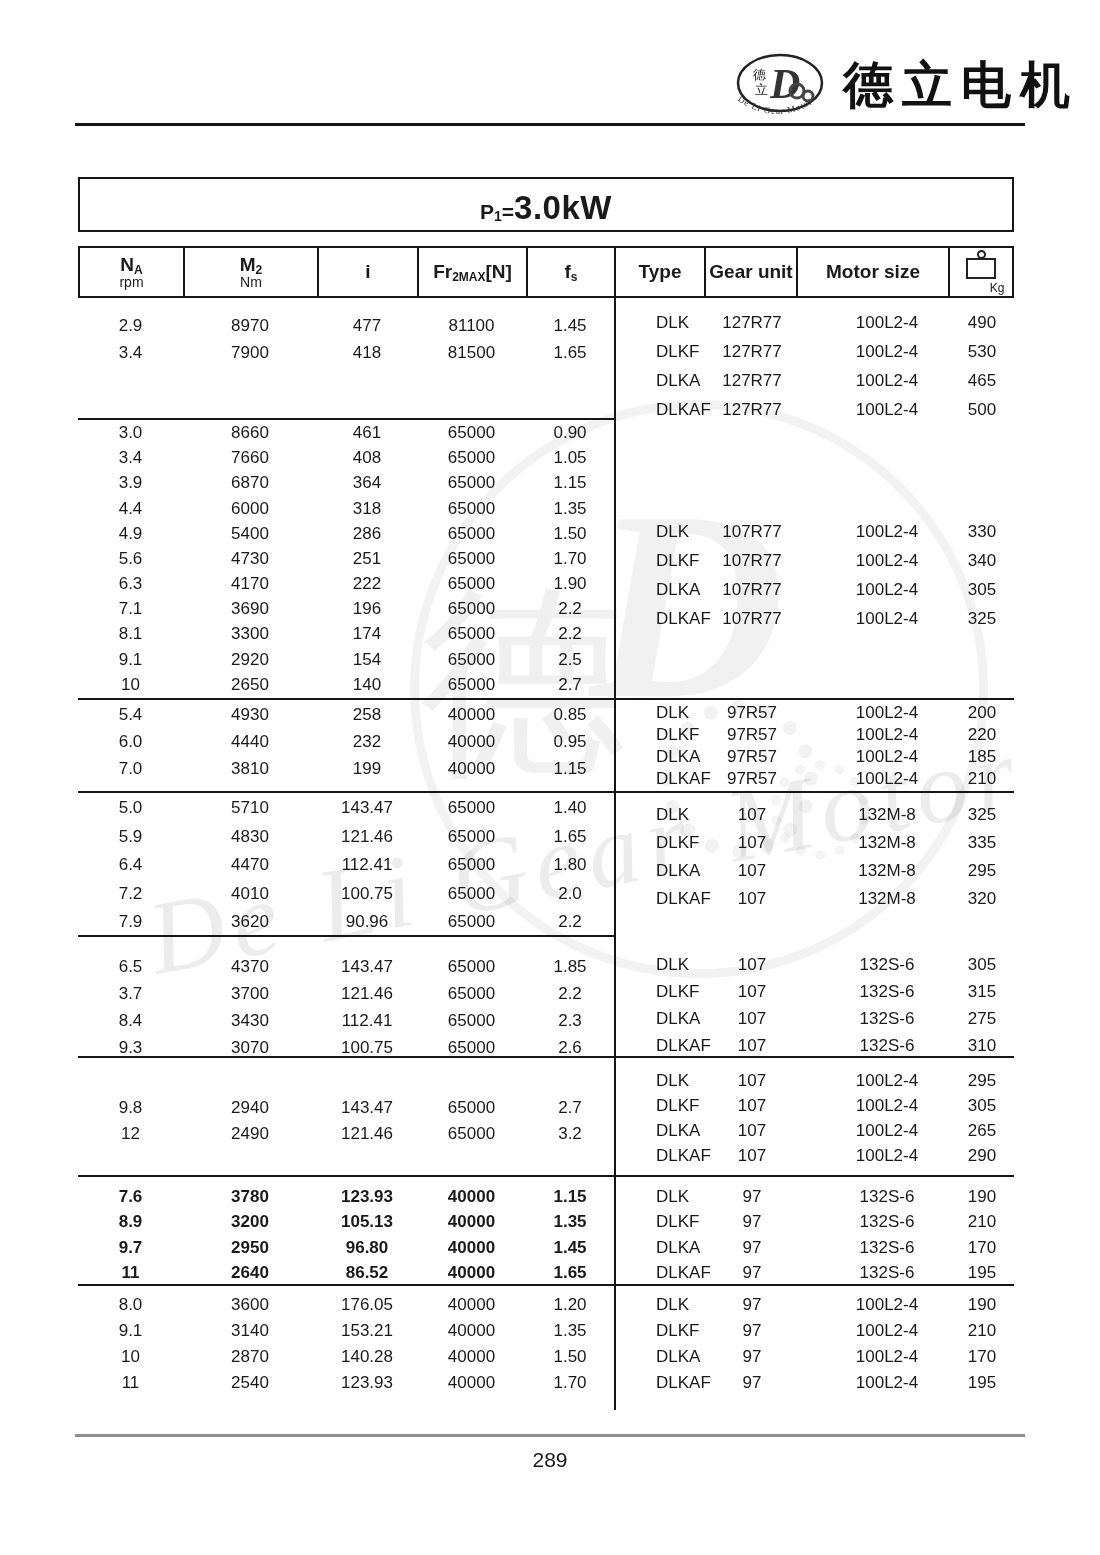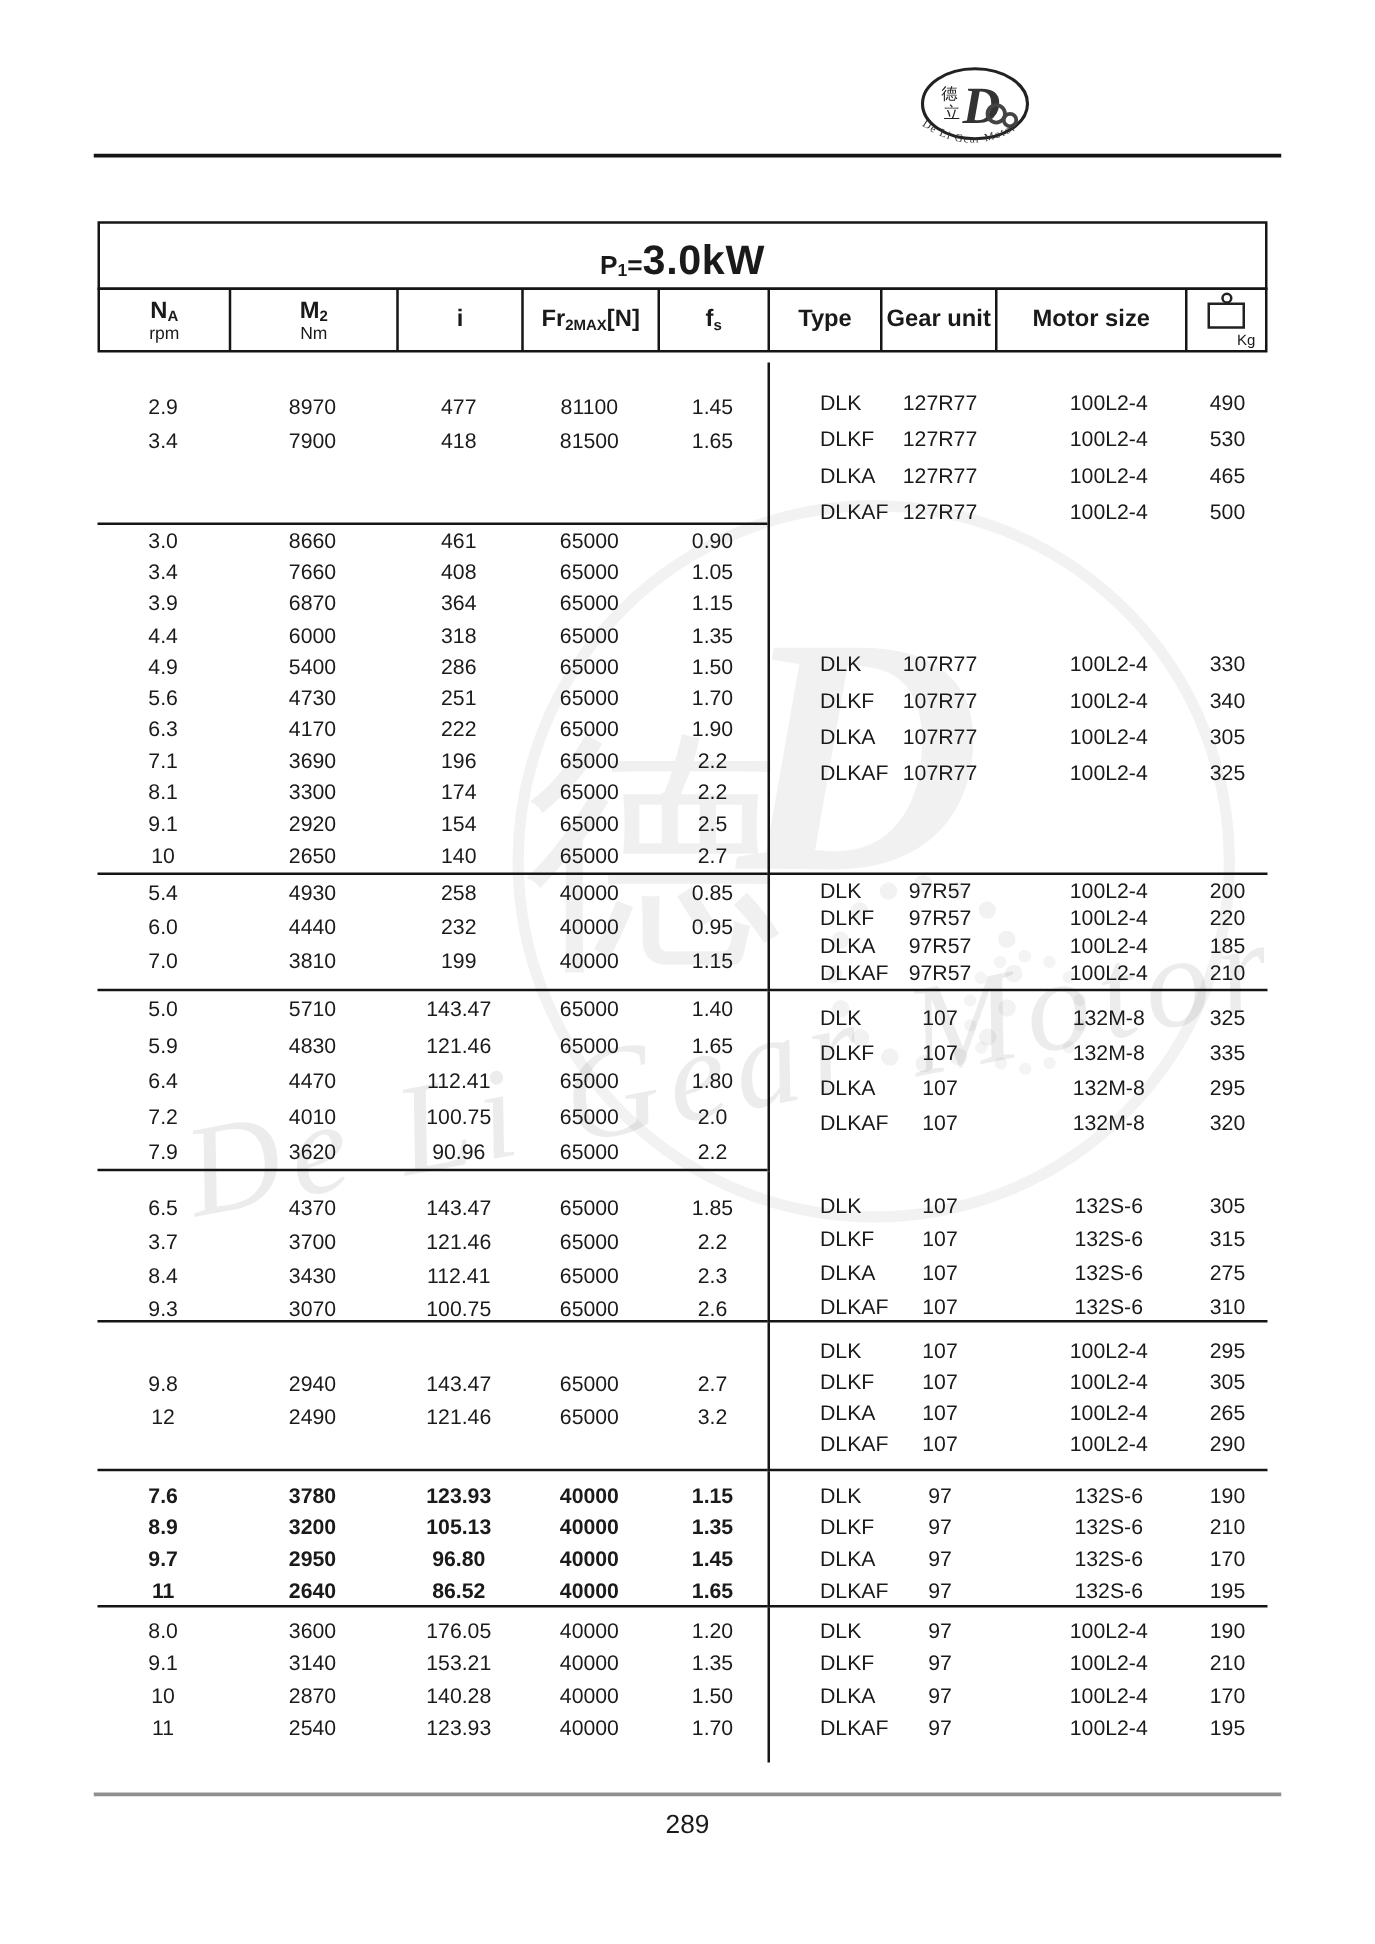--- a/index.html
+++ b/index.html
@@ -33,21 +33,21 @@
   
   .title-box{position:absolute;left:78px;top:177px;width:936px;height:55px;
              border:2px solid #151515;box-sizing:border-box;z-index:1;background:transparent;
              display:flex;align-items:baseline;justify-content:center;font-weight:bold;
              padding-top:10px;}
   .t-pre{font-size:21px;}
   .t-sub{font-size:14px;position:relative;top:2px;}
   .t-big{font-size:33px;letter-spacing:0.5px;text-align:center;}
 
   
-  .thead{position:absolute;left:78px;top:230px;width:936px;height:52px;z-index:1;
+  .thead{position:absolute;left:78px;top:246px;width:936px;height:52px;z-index:1;
          border:2px solid #151515;box-sizing:border-box;display:grid;
          grid-template-columns:105px 134px 100px 109px 88px 90px 92px 152px 1fr;}
   .th{border-right:2px solid #151515;display:flex;flex-direction:column;
       align-items:center;justify-content:center;line-height:1.12;}
   .th:last-child{border-right:none;}
   .th-main{font-size:19px;font-weight:bold;}
   .th-main .sub{font-size:12px;font-weight:bold;position:relative;top:3px;}
   .th-unit{font-size:14px;}
   .th-kg{font-size:12px;margin-top:3px;margin-left:32px;}
   .weight-icon{position:relative;width:26px;height:17px;border:2px solid #222;margin-top:9px;
@@ -96,20 +96,21 @@
       <text x="29" y="48" font-size="13" font-family="Liberation Serif, serif" fill="#222">立</text>
       <text x="44" y="52" font-size="42" font-style="italic" font-weight="bold" font-family="Liberation Serif, serif" fill="#333">D</text>
       <circle cx="71" cy="45" r="7" fill="none" stroke="#444" stroke-width="3"></circle>
       <circle cx="82" cy="50" r="5" fill="none" stroke="#444" stroke-width="3"></circle>
       <path id="logoArc" d="M 8 52 Q 54 86 100 48" fill="none" stroke="none"></path>
       <text font-size="9" font-family="Liberation Serif, serif" fill="#333" letter-spacing="1">
         <textPath href="#logoArc" startOffset="4">De Li Gear Motor</textPath>
       </text>
     </svg>
   </div>
+  <div class="brand-cn">德立电机</div>
   <div class="top-rule"></div>
 
   <div class="title-box">
     <span class="t-pre"><span>P</span><span class="t-sub">1</span><span>=</span></span>
     <span class="t-big">3.0kW</span>
   </div>
 
   <div class="thead">
       <div class="th">
         <div class="th-main"><span>N</span><span class="sub">A</span></div>

